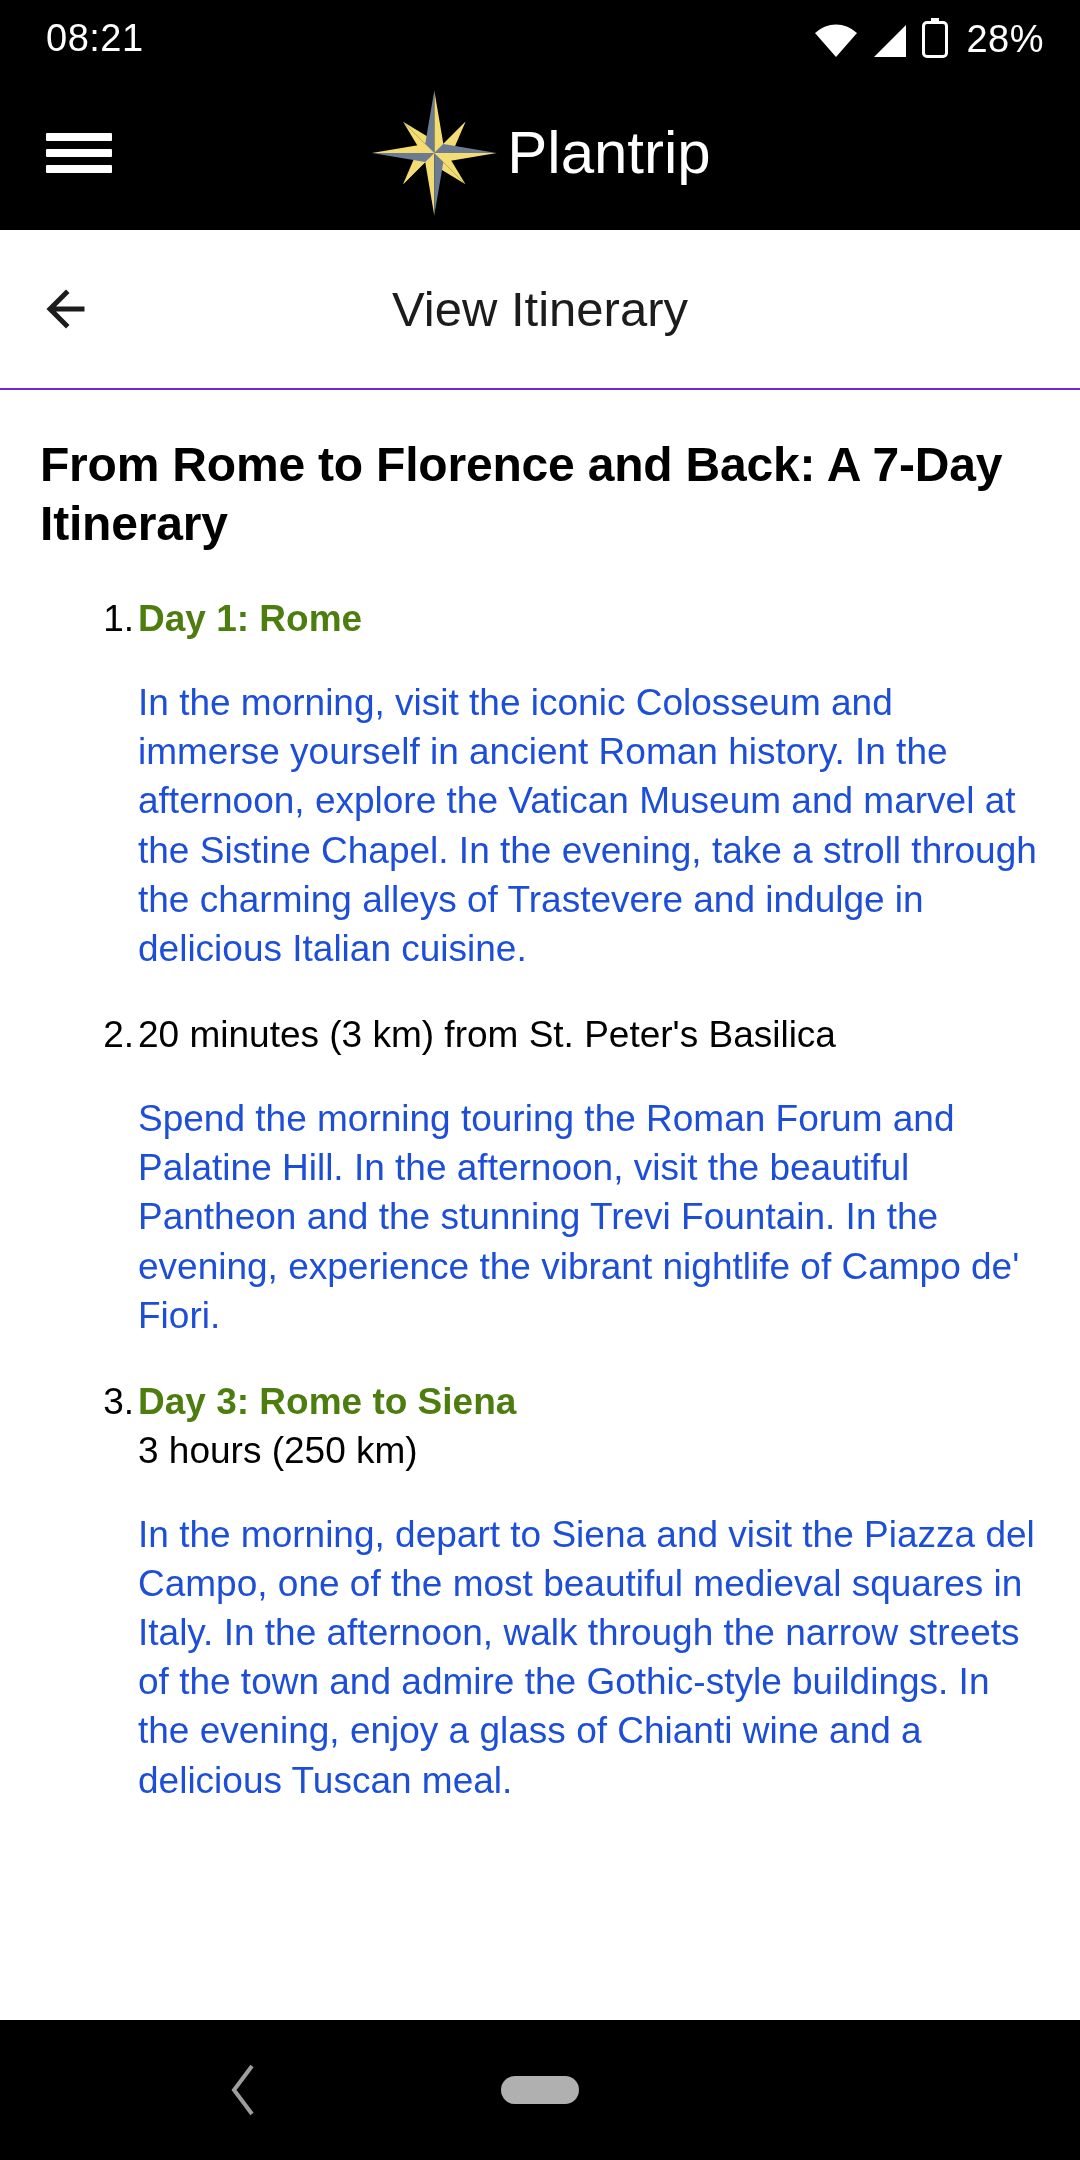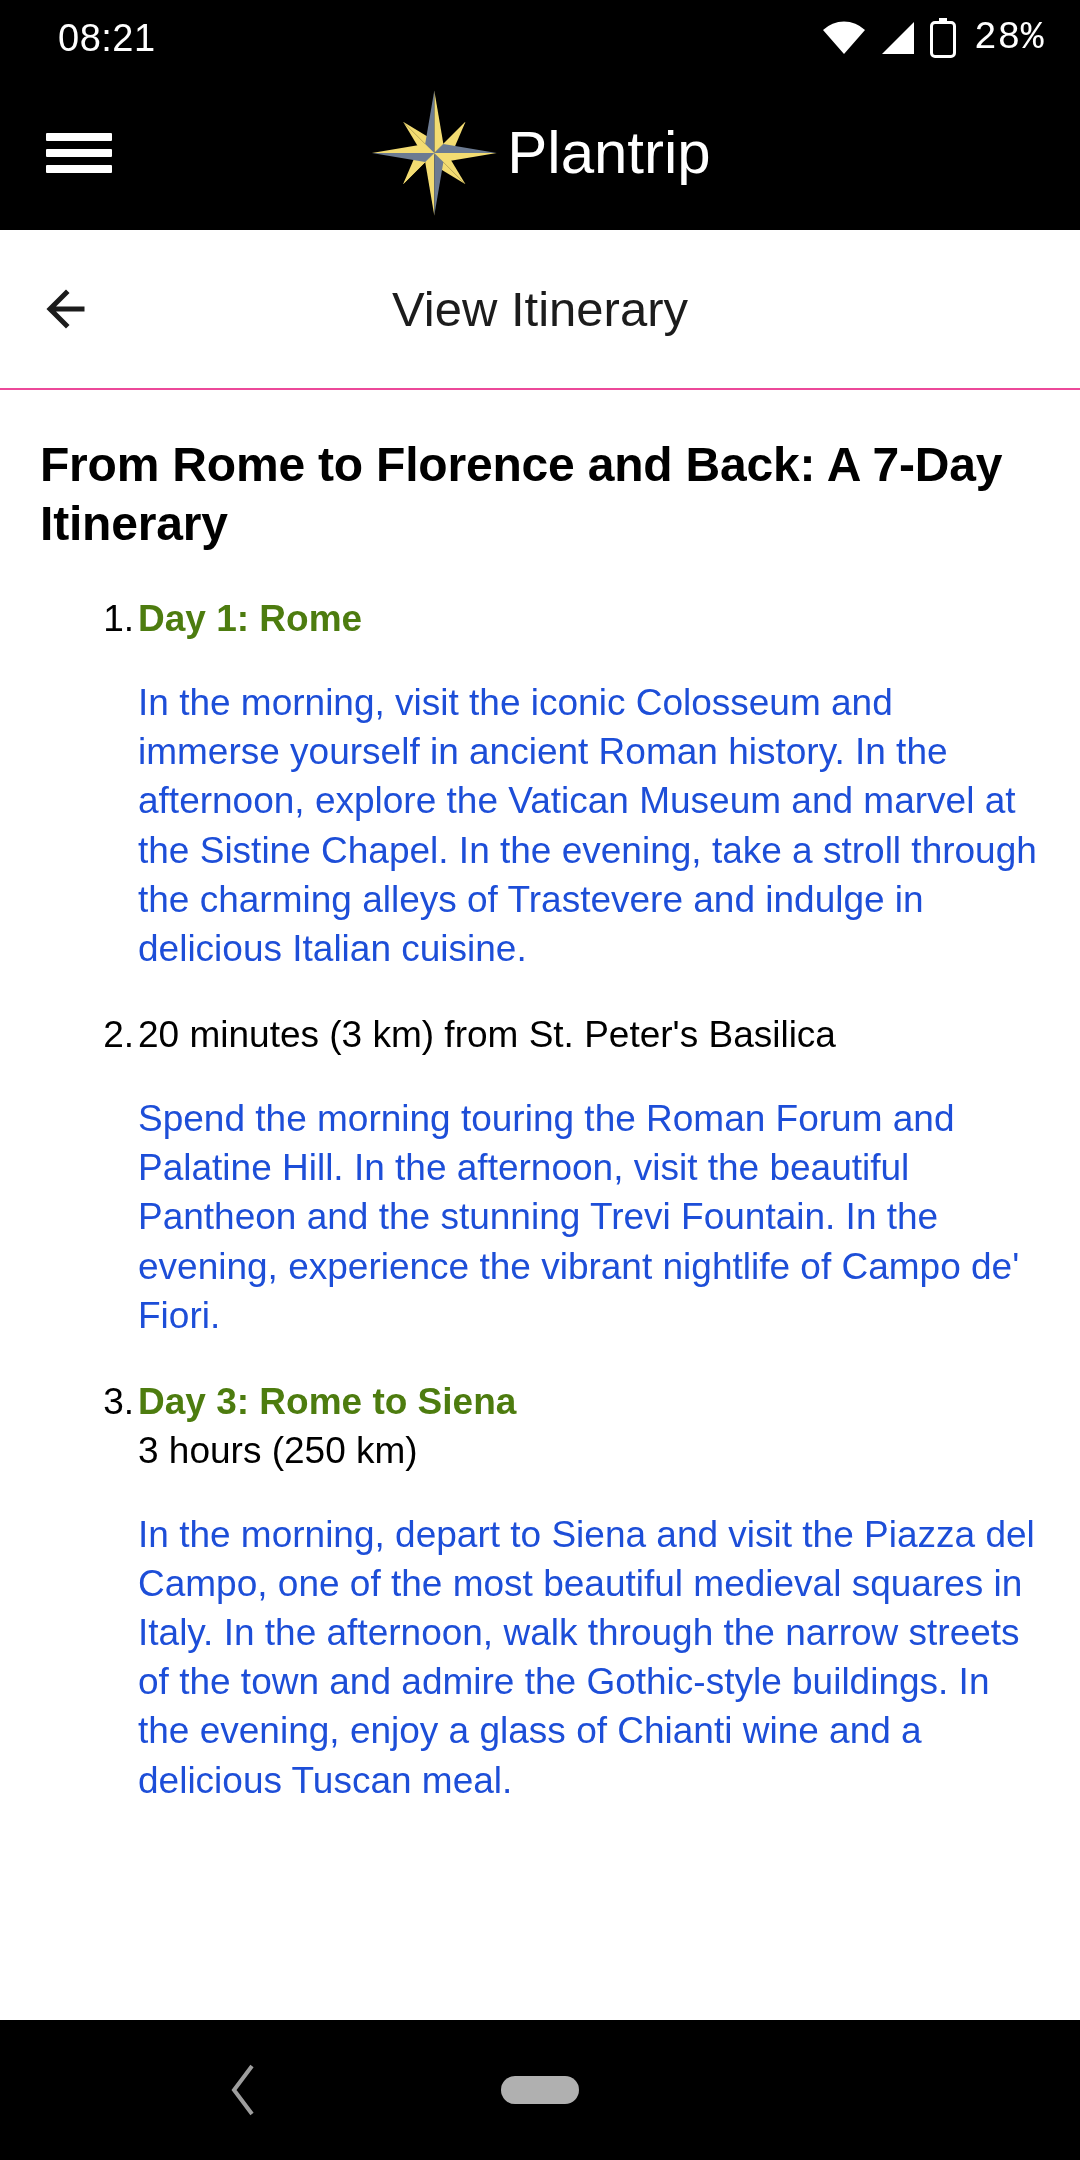--- a/index.html
+++ b/index.html
@@ -25,35 +25,34 @@
   }
 
   
   .status-bar {
     height: 76px;
     background: #000000;
     color: #ffffff;
     display: flex;
     align-items: center;
     justify-content: space-between;
-    padding: 0 36px 0 58px;
+    padding: 0 36px 0 46px;
     box-sizing: border-box;
     flex: 0 0 auto;
   }
   .status-time {
     font-size: 38px;
     letter-spacing: 0.5px;
     line-height: 1;
     color: #ffffff;
   }
   .status-right {
     display: flex;
-    align-items: center;
+    align-items: flex-end;
     gap: 14px;
-    font-family: Liberation Mono, monospace;
   }
   .status-right svg { display: block; }
   .battery-pct {
     font-size: 38px;
     color: #ffffff;
     letter-spacing: 0.5px;
     line-height: 1;
     margin-left: 4px;
   }
 
@@ -108,21 +107,21 @@
     font-size: 60px;
     line-height: 1;
     letter-spacing: 0px;
   }
 
   
   .sub-header {
     position: relative;
     height: 158px;
     background: #ffffff;
-    border-bottom: 2px solid #ec4899;
+    border-bottom: 2px solid #6d28d9;
     flex: 0 0 auto;
   }
   .back-arrow {
     position: absolute;
     left: 42px;
     top: 50%;
     transform: translateY(-50%);
     width: 64px;
     height: 64px;
     cursor: pointer;

